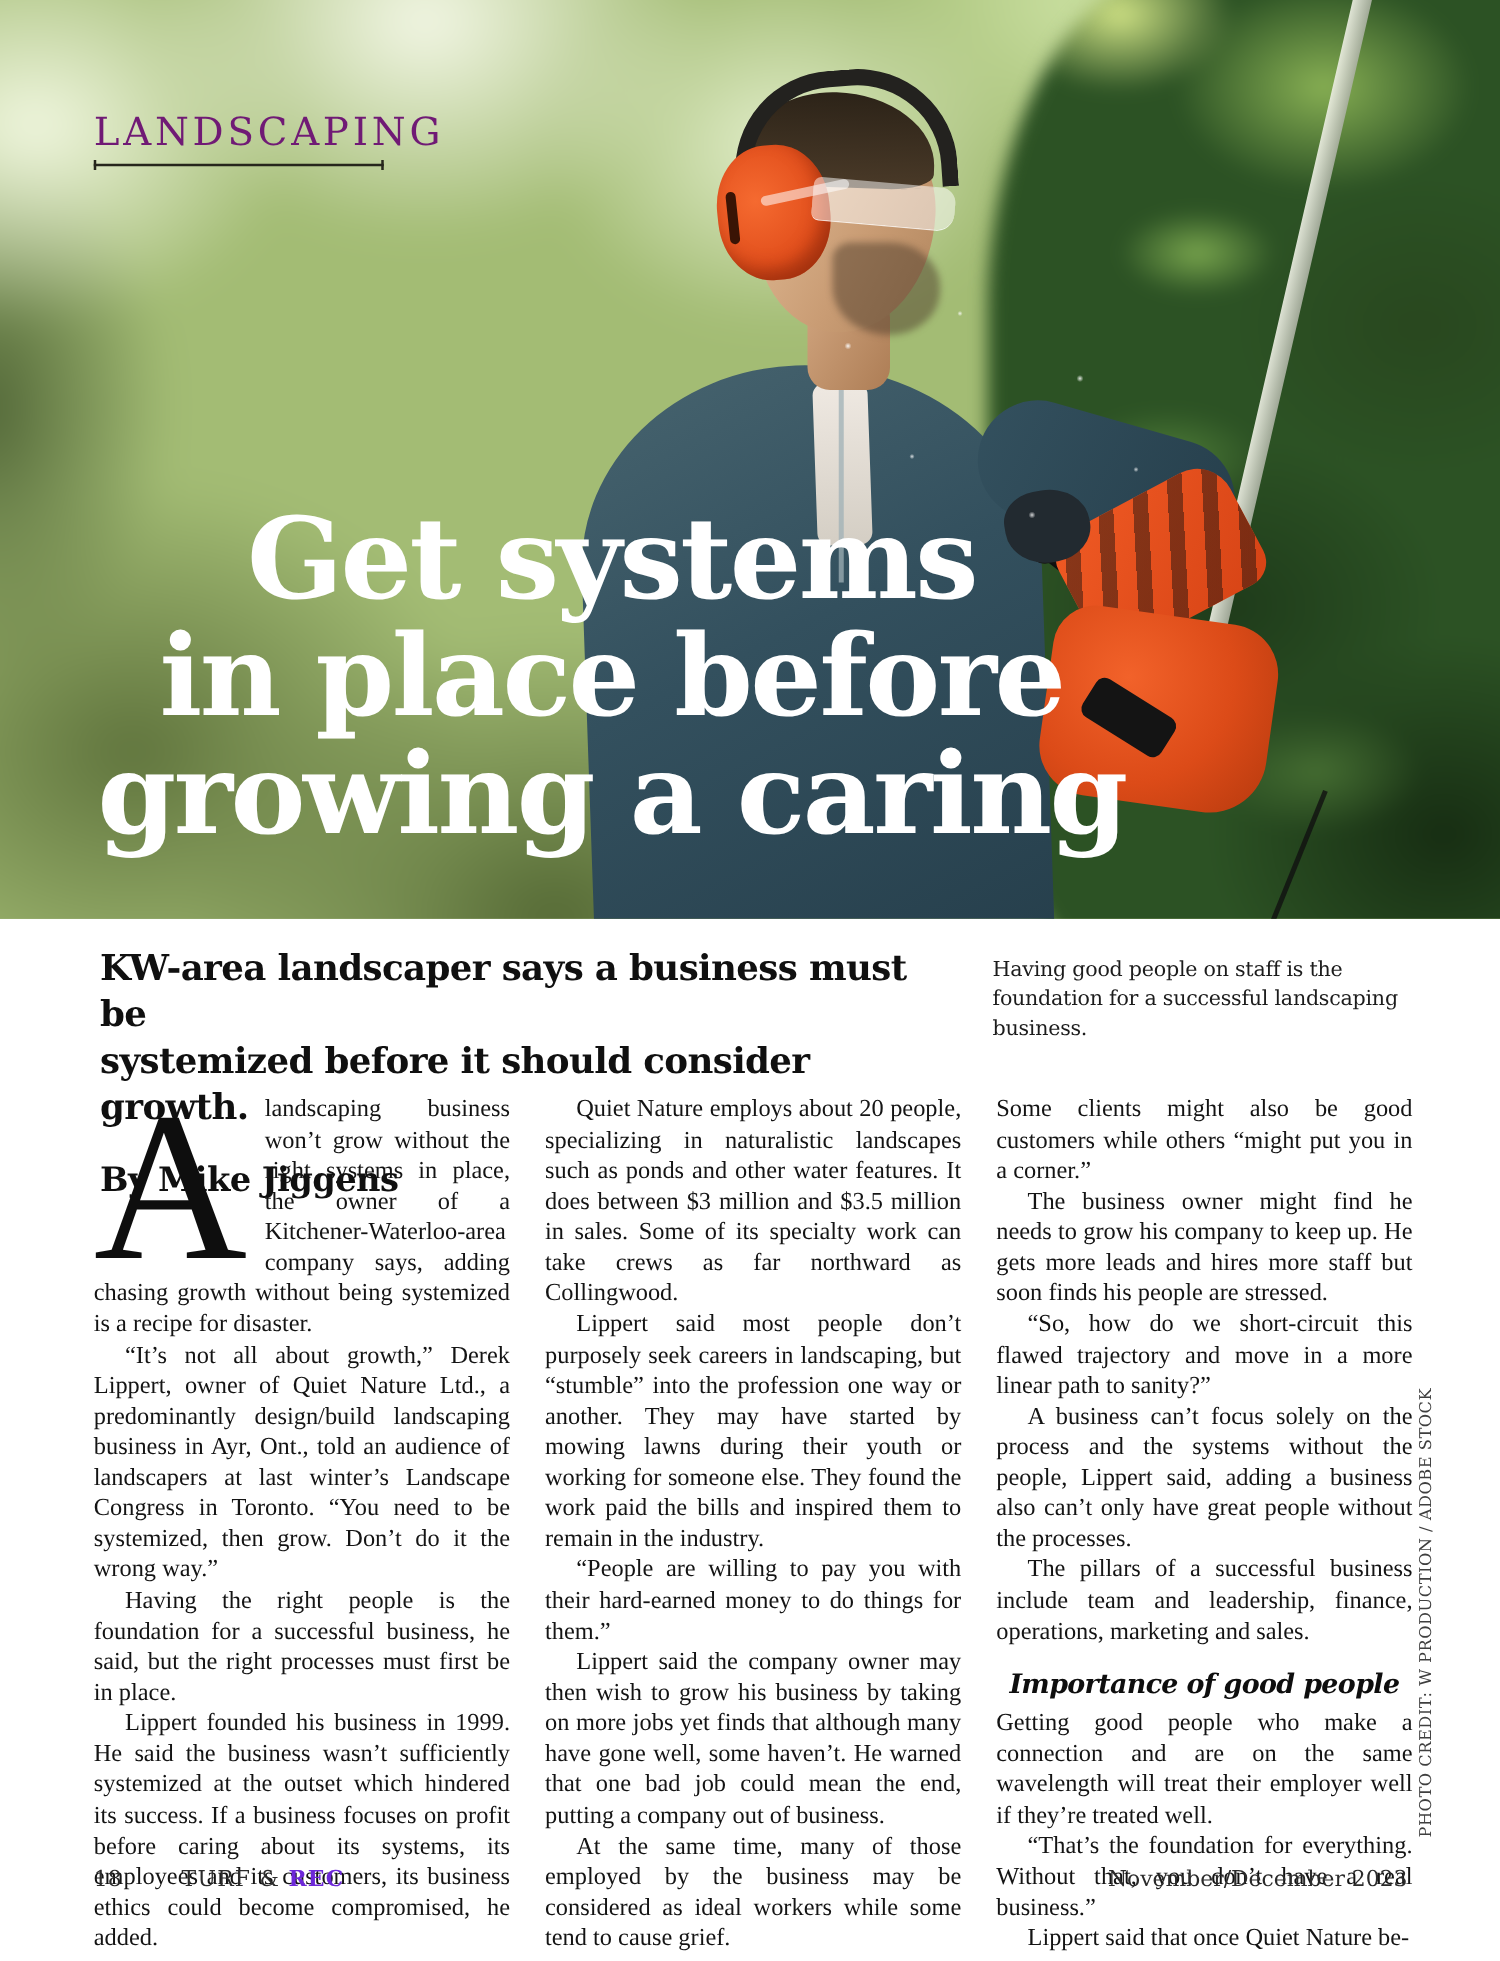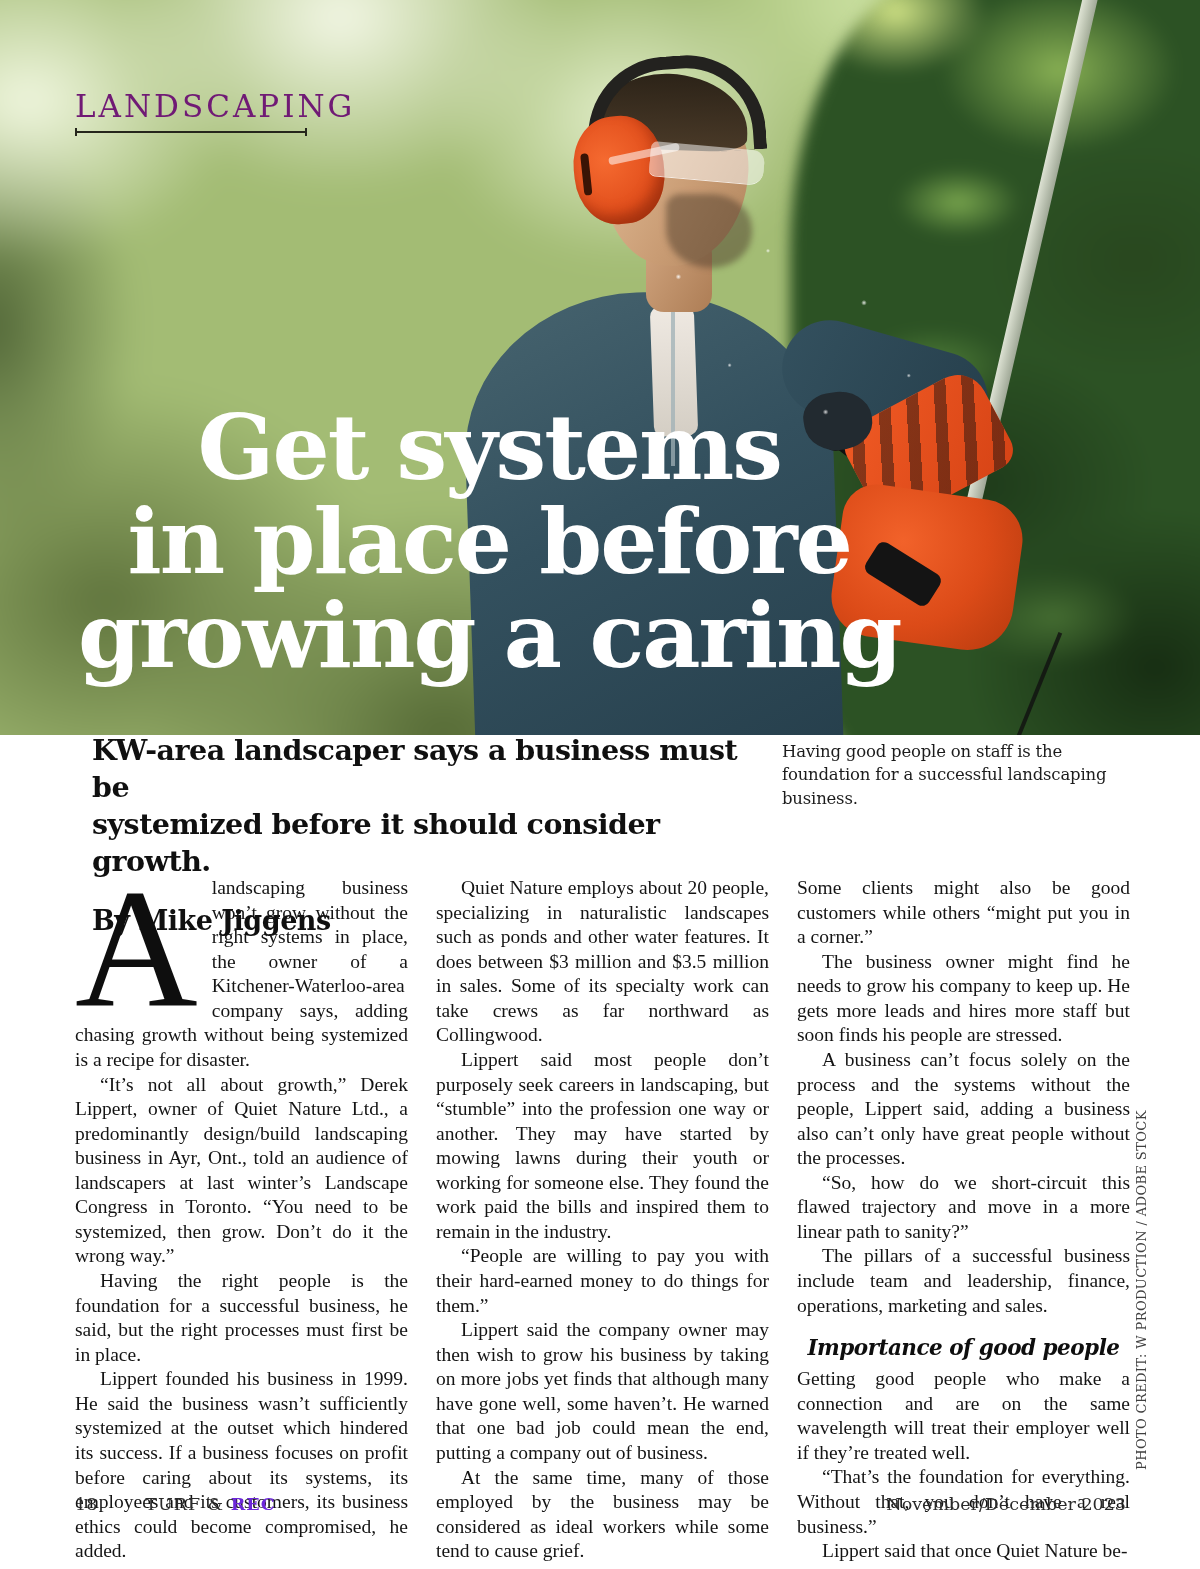--- a/index.html
+++ b/index.html
@@ -99,22 +99,22 @@
   .kicker-rule::before,.kicker-rule::after{content:"";position:absolute;top:-3px;width:2px;height:8px;
     background:#26261c;}
   .kicker-rule::before{left:0;}
   .kicker-rule::after{right:0;}
 
   
   .headline{position:absolute;left:78px;top:400px;font-family:"DejaVu Serif",serif;
     font-weight:bold;font-size:90px;line-height:1.045;letter-spacing:-2px;color:#ffffff;text-align:center;}
 
   
-  .deck-row{position:absolute;left:80px;top:732px;width:1046px;display:flex;
-    justify-content:center;align-items:flex-start;}
+  .deck-row{position:absolute;left:80px;top:756px;width:1046px;display:flex;
+    justify-content:space-between;align-items:flex-start;}
   .deck{width:690px;font-family:"DejaVu Serif",serif;font-weight:bold;font-size:28.5px;
     line-height:1.3;color:#101010;letter-spacing:-0.5px;}
   .byline{margin-top:25px;font-family:"DejaVu Serif",serif;font-weight:bold;font-size:27px;
     color:#101010;letter-spacing:-0.5px;}
   .caption{width:332px;font-family:"DejaVu Serif",serif;font-size:16.5px;line-height:1.42;
     color:#1c1c1c;padding-top:8px;letter-spacing:-0.2px;}
 
   
   .columns{position:absolute;left:75px;top:876px;width:1056px;display:flex;gap:28px;}
   .col{width:333px;font-size:19.5px;line-height:1.26;text-align:justify;color:#141414;}
@@ -201,22 +201,22 @@
     <div class="col">
       <p class="indent">Quiet Nature employs about 20 people, specializing in naturalistic landscapes such as ponds and other water features. It does between $3 million and $3.5 million in sales. Some of its specialty work can take crews as far northward as Collingwood.</p>
       <p class="indent">Lippert said most people don’t purposely seek careers in landscaping, but “stumble” into the profession one way or another. They may have started by mowing lawns during their youth or working for someone else. They found the work paid the bills and inspired them to remain in the industry.</p>
       <p class="indent">“People are willing to pay you with their hard-earned money to do things for them.”</p>
       <p class="indent">Lippert said the company owner may then wish to grow his business by taking on more jobs yet finds that although many have gone well, some haven’t. He warned that one bad job could mean the end, putting a company out of business.</p>
       <p class="indent">At the same time, many of those employed by the business may be considered as ideal workers while some tend to cause grief.</p>
     </div>
     <div class="col">
       <p>Some clients might also be good customers while others “might put you in a corner.”</p>
       <p class="indent">The business owner might find he needs to grow his company to keep up. He gets more leads and hires more staff but soon finds his people are stressed.</p>
+      <p class="indent">“So, how do we short-circuit this flawed trajectory and move in a more linear path to sanity?”</p>
       <p class="indent">A business can’t focus solely on the process and the systems without the people, Lippert said, adding a business also can’t only have great people without the processes.</p>
-      <p class="indent">“So, how do we short-circuit this flawed trajectory and move in a more linear path to sanity?”</p>
       <p class="indent">The pillars of a successful business include team and leadership, finance, operations, marketing and sales.</p>
       <p class="subhead">Importance of good people</p>
       <p>Getting good people who make a connection and are on the same wavelength will treat their employer well if they’re treated well.</p>
       <p class="indent">“That’s the foundation for everything. Without that, you don’t have a real business.”</p>
       <p class="indent">Lippert said that once Quiet Nature be-</p>
     </div>
   </div>
 
   <div class="credit">PHOTO CREDIT: W PRODUCTION / ADOBE STOCK</div>
 

